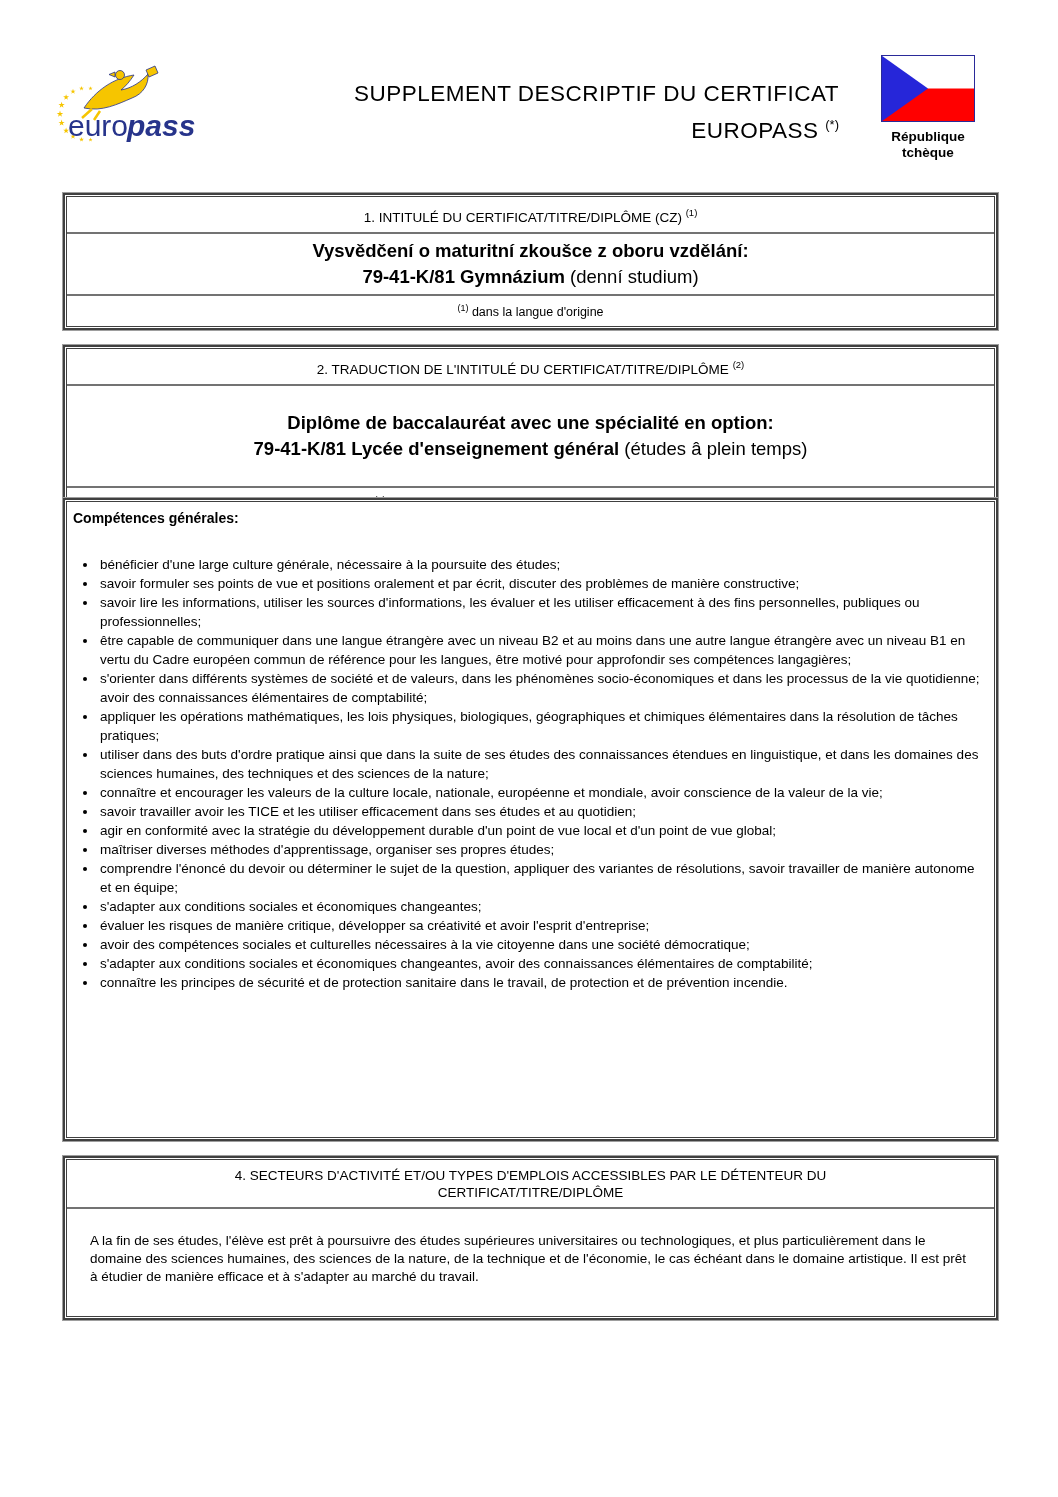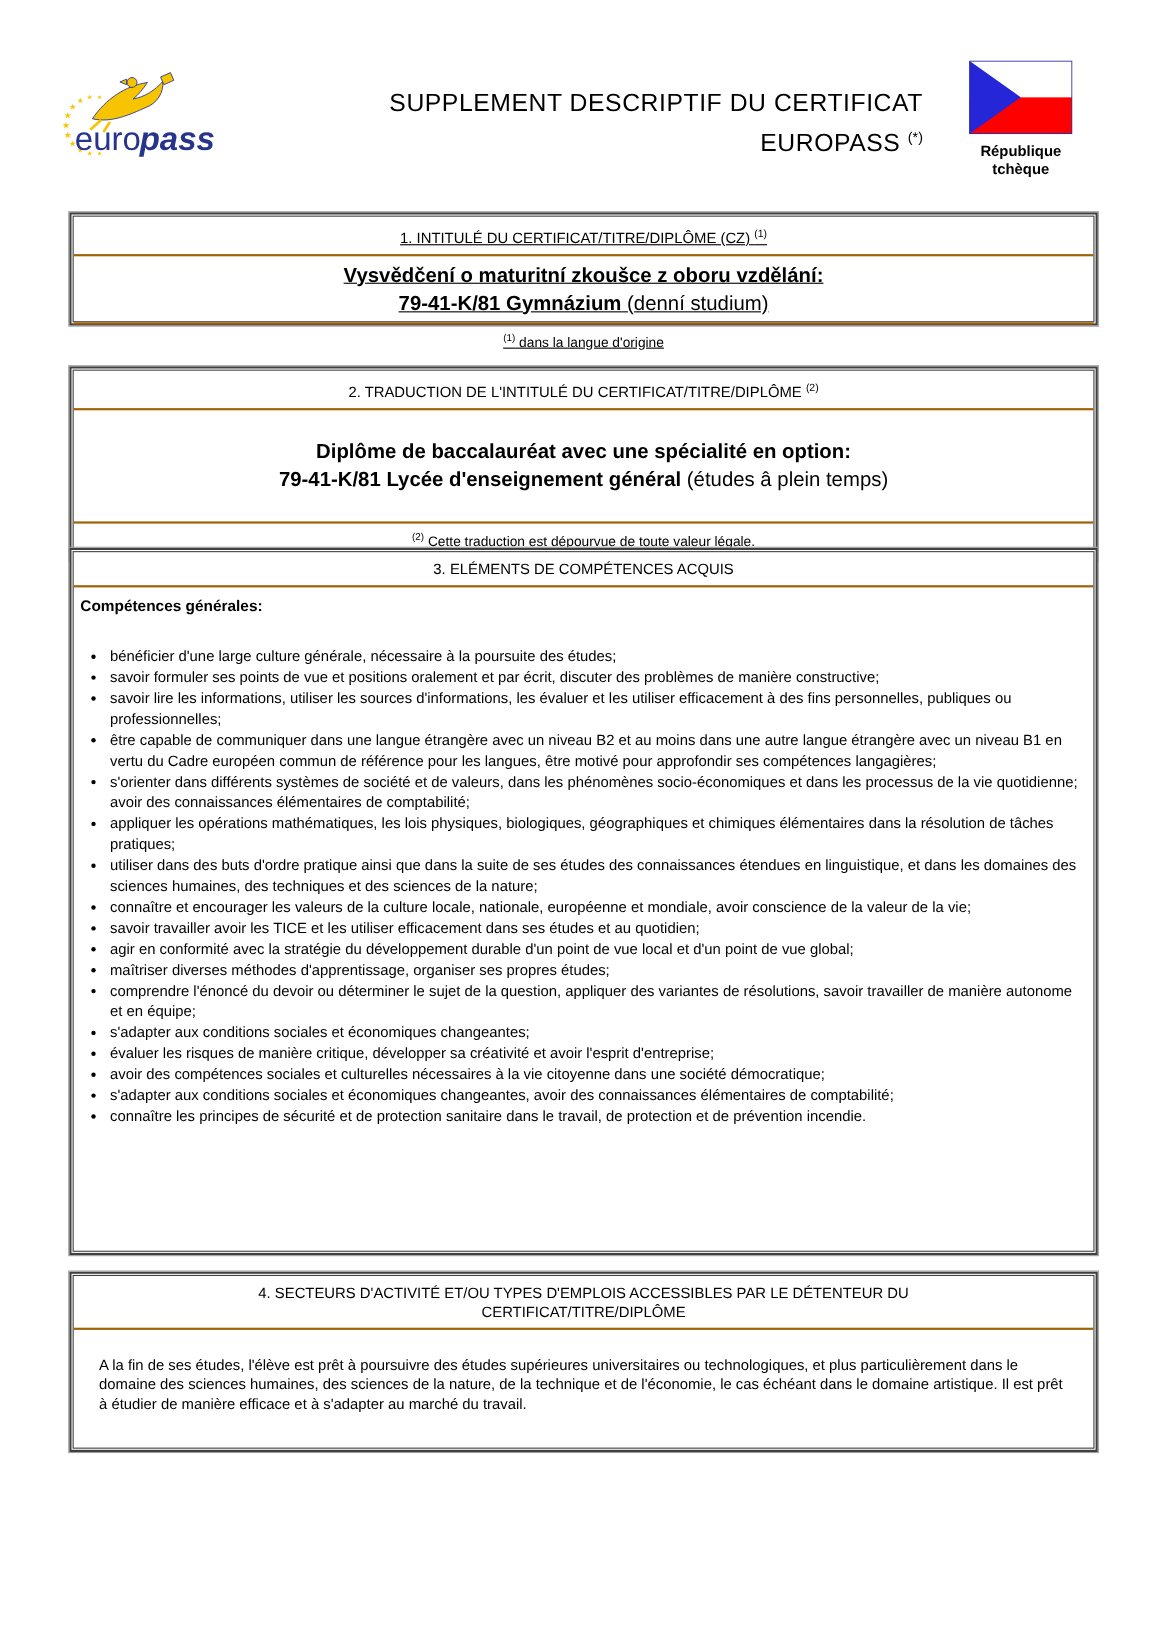--- a/index.html
+++ b/index.html
@@ -12,32 +12,32 @@
              font-size:22.5px;line-height:31px;letter-spacing:.5px;}
   .doc-title sup{font-size:13px;letter-spacing:0;}
   .flag-block{position:absolute;left:878px;top:55px;width:100px;text-align:center;}
   .flag-label{font-size:13.5px;line-height:16px;margin-top:3px;font-weight:bold;}
 
   
   .box{position:absolute;left:63px;width:935px;box-sizing:border-box;
        border:2px solid #404040;outline:1px solid #9e9e9e;padding:1px;background:#fff;}
   .box-inner{border:1px solid #404040;height:100%;box-sizing:border-box;
              display:flex;flex-direction:column;}
-  .row + .row{border-top:2px solid #a16207;}
+  .row + .row{border-top:2px solid #737373;}
   .row.head{padding:7px 10px 6px;text-align:center;font-size:13.5px;line-height:17px;}
   .row.head sup{font-size:9.5px;}
   .row.main{flex:1;display:flex;flex-direction:column;justify-content:center;
             text-align:center;font-weight:bold;font-size:18.5px;line-height:26px;padding:4px 10px;}
   .row.main .regular{font-weight:normal;}
   .row.foot{text-align:center;font-size:12.5px;padding:5px 10px 6px;line-height:15px;}
   .row.foot sup{font-size:9px;}
   .row.content{flex:1;text-align:left;padding:6px 6px 6px 5px;}
 
-  #section1{top:193px;height:103px;text-decoration:underline;}
-  #section2{top:333px;height:177px;}
+  #section1{top:193px;height:137px;}
+  #section2{top:345px;height:177px;}
   #section3{top:498px;height:643px;}
   #section4{top:1156px;height:164px;}
 
   
   .subtitle{font-weight:bold;font-size:14px;line-height:17px;margin:2px 0 0 1px;}
   ul.competences{margin:28px 0 0 0;padding:0 4px 0 26px;list-style:disc;}
   ul.competences li{font-size:13.5px;line-height:19px;padding-left:2px;margin:0;}
 
   
   .sector-text{font-size:13.5px;line-height:18px;margin:16px;padding:1px 2px;}
@@ -108,21 +108,20 @@
       <div class="row main">
         <div>Diplôme de baccalauréat avec une spécialité en option:</div>
         <div><span>79-41-K/81 Lycée d'enseignement général</span><span class="regular"> (études â plein temps)</span></div>
       </div>
       <div class="row foot"><sup>(2)</sup><span> Cette traduction est dépourvue de toute valeur légale.</span></div>
     </div>
   </section>
 
   <section class="box" id="section3">
     <div class="box-inner">
-      <div class="row head">3. ELÉMENTS DE COMPÉTENCES ACQUIS</div>
       <div class="row content">
         <div class="subtitle">Compétences générales:</div>
         <ul class="competences">
           <li>bénéficier d'une large culture générale, nécessaire à la poursuite des études;</li>
           <li>savoir formuler ses points de vue et positions oralement et par écrit, discuter des problèmes de manière constructive;</li>
           <li>savoir lire les informations, utiliser les sources d'informations, les évaluer et les utiliser efficacement à des fins personnelles, publiques ou professionnelles;</li>
           <li>être capable de communiquer dans une langue étrangère avec un niveau B2 et au moins dans une autre langue étrangère avec un niveau B1 en vertu du Cadre européen commun de référence pour les langues, être motivé pour approfondir ses compétences langagières;</li>
           <li>s'orienter dans différents systèmes de société et de valeurs, dans les phénomènes socio-économiques et dans les processus de la vie quotidienne; avoir des connaissances élémentaires de comptabilité;</li>
           <li>appliquer les opérations mathématiques, les lois physiques, biologiques, géographiques et chimiques élémentaires dans la résolution de tâches pratiques;</li>
           <li>utiliser dans des buts d'ordre pratique ainsi que dans la suite de ses études des connaissances étendues en linguistique, et dans les domaines des sciences humaines, des techniques et des sciences de la nature;</li>

